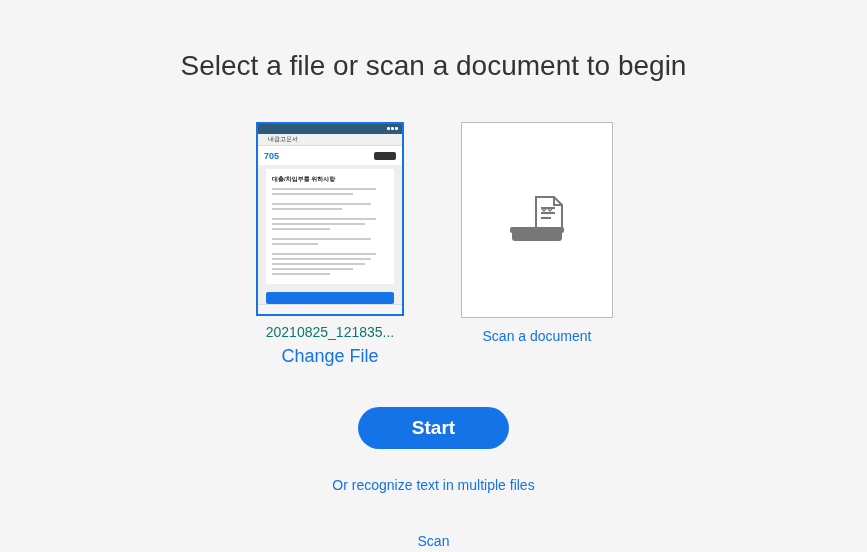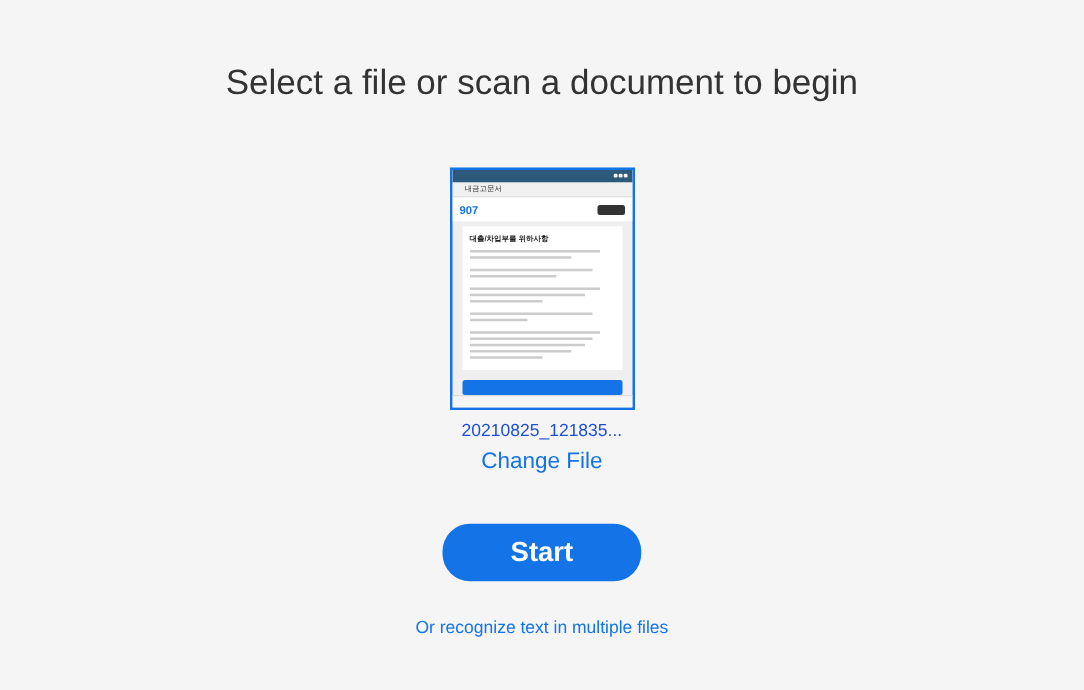--- a/index.html
+++ b/index.html
@@ -11,21 +11,21 @@
       overflow: hidden;
       display: flex;
       flex-direction: column;
       align-items: center;
       padding-top: 50px;
     }
     .title {
       font-size: 28px;
       color: #333;
       font-weight: 400;
-      margin-bottom: 52px;
+      margin-bottom: 40px;
     }
     .options {
       display: flex;
       gap: 55px;
       margin-bottom: 40px;
     }
     .option {
       display: flex;
       flex-direction: column;
       align-items: center;
@@ -96,21 +96,21 @@
       height: 196px;
       border: 1px solid #bbb;
       background: #fff;
       display: flex;
       align-items: center;
       justify-content: center;
       cursor: pointer;
     }
     .filename {
       font-size: 14px;
-      color: #1d4ed8;
+      color: #0f766e;
       margin-top: 8px;
       white-space: nowrap;
       overflow: hidden;
       text-overflow: ellipsis;
       max-width: 152px;
       text-align: right;
     }
     .link-text {
       font-size: 18px;
       color: #1473e6;
@@ -122,21 +122,21 @@
       color: #1473e6;
       margin-top: 10px;
       cursor: pointer;
     }
     .start-btn {
       background: #1473e6;
       color: #fff;
       border: none;
       border-radius: 22px;
       padding: 10px 54px;
-      font-size: 22px;
+      font-size: 19px;
       font-weight: 600;
       cursor: pointer;
       margin-bottom: 28px;
     }
     .multi-link {
       color: #1473e6;
       font-size: 14px;
       cursor: pointer;
       margin-bottom: 40px;
     }
@@ -155,21 +155,21 @@
 
   <div class="option">
     <div class="thumb">
       <div class="phone-status">
         <span class="dot"></span>
           <span class="dot"></span>
           <span class="dot"></span>
       </div>
       <div class="phone-topbar">내금고문서</div>
       <div class="phone-header">
-        <span class="num">907</span>
+        <span class="num">705</span>
         <span class="pill"></span>
       </div>
       <div class="phone-body">
         <div class="htitle">대출/차입부를 위하사항</div>
         <div class="tline w90"></div>
           <div class="tline w70"></div>
         <div class="tgap"></div>
         <div class="tline w85"></div>
           <div class="tline w60"></div>
         <div class="tgap"></div>
@@ -186,20 +186,36 @@
           <div class="tline w70"></div>
           <div class="tline w50"></div>
       </div>
       <div class="phone-btn"></div>
       <div class="phone-nav"></div>
     </div>
     <div class="filename">20210825_121835...</div>
     <div class="link-text">Change File</div>
   </div>
 
+  <div class="option">
+    <div class="scan-box">
+      <svg width="62" height="50" viewBox="0 0 62 50">
+        <g fill="#777">
+          <path d="M30 2 L48 2 L56 10 L56 34 L30 34 Z M48 2 L48 10 L56 10" fill="#fff" stroke="#777" stroke-width="2"></path>
+          <rect x="35" y="12" width="14" height="2"></rect>
+          <rect x="35" y="17" width="14" height="2"></rect>
+          <rect x="35" y="22" width="10" height="2"></rect>
+          <path d="M36 14 L40 18 M40 14 L36 18 M42 14 L46 18 M46 14 L42 18" stroke="#777" stroke-width="1.4"></path>
+          <rect x="6" y="36" width="50" height="10" rx="3"></rect>
+          <rect x="4" y="32" width="54" height="6" rx="2"></rect>
+        </g>
+      </svg>
+    </div>
+    <div class="scan-label">Scan a document</div>
+  </div>
 
 </div>
 
 <button class="start-btn">Start</button>
 
 <div class="multi-link">Or recognize text in multiple files</div>
 
 <div class="help-link">Scan</div>
 
 </body></html>

